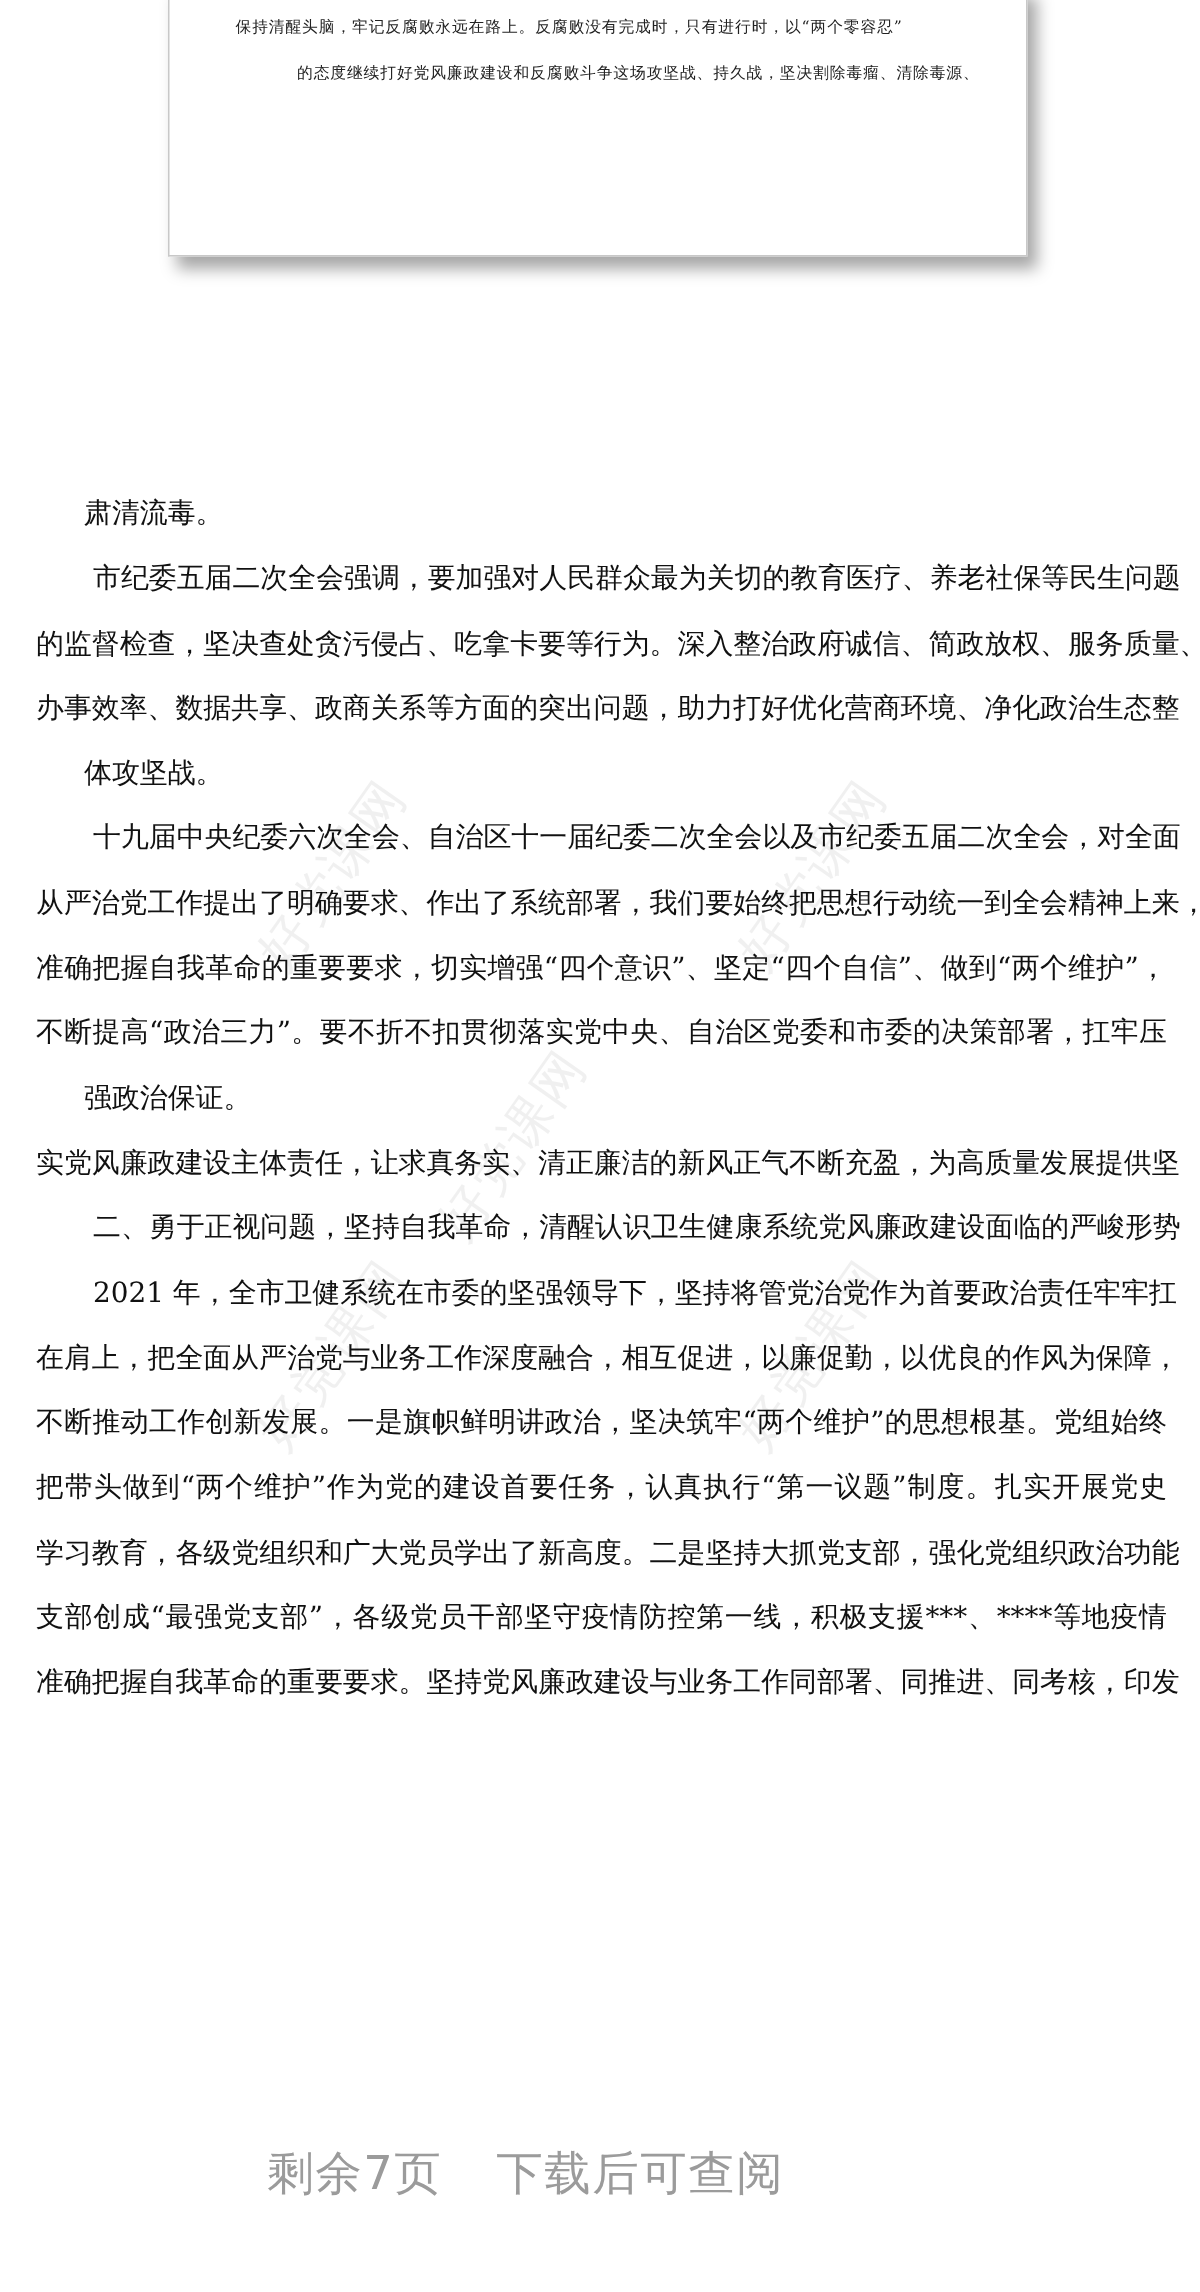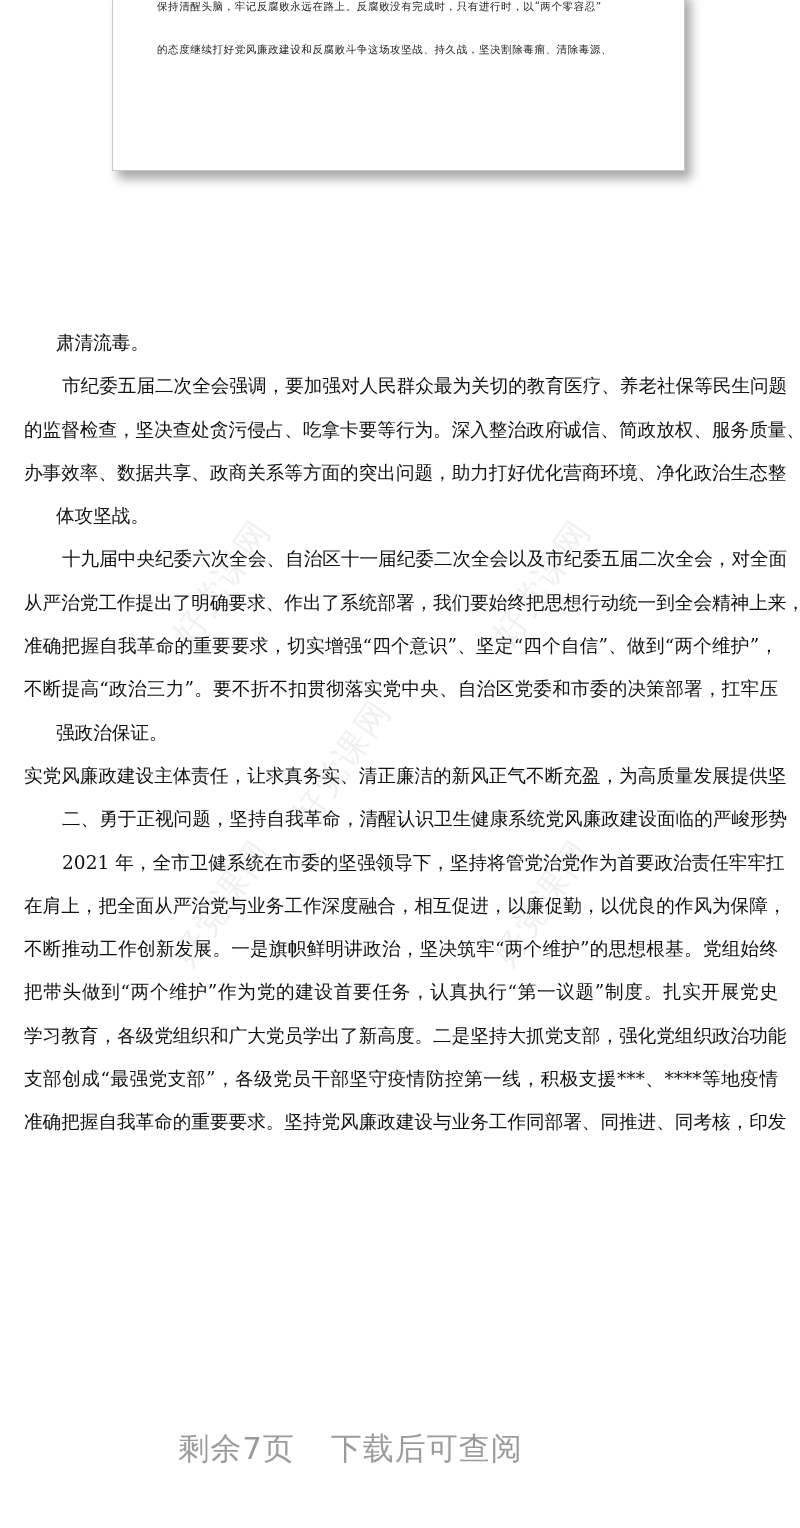--- a/index.html
+++ b/index.html
@@ -29,22 +29,22 @@
     }
     .page-card .card-line {
       position: absolute;
       left: 44px;
       font-size: 10.5px;
       line-height: 14px;
       letter-spacing: 0.6px;
       white-space: nowrap;
       color: #222;
     }
-    .card-line.l1 { top: 9px; }
-    .card-line.l2 { top: 52px; }
+    .card-line.l1 { top: 21px; }
+    .card-line.l2 { top: 52px; margin-left: 41px; }
 
     
     .doc {
       position: absolute;
       left: 24px;
       top: 328px;
       width: 754px;
     }
     .doc-line {
       height: 43.3px;

